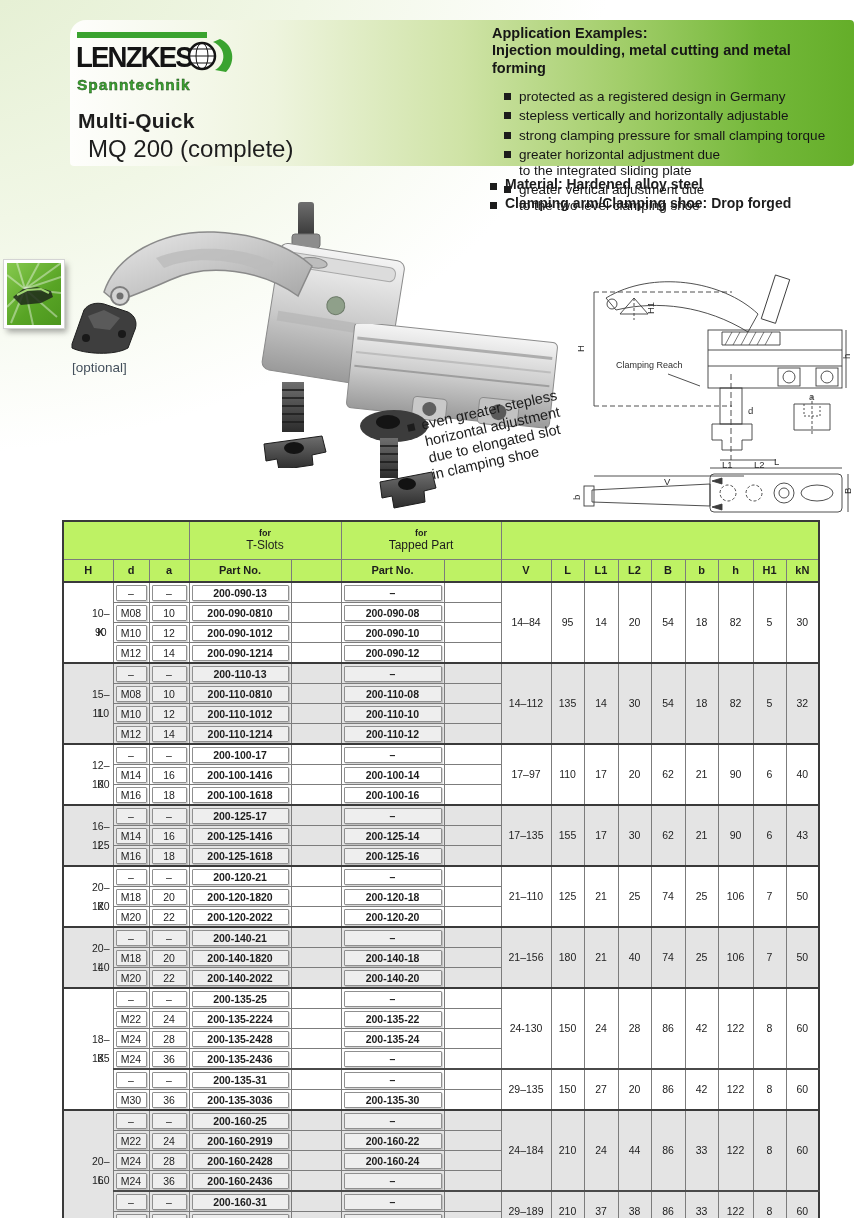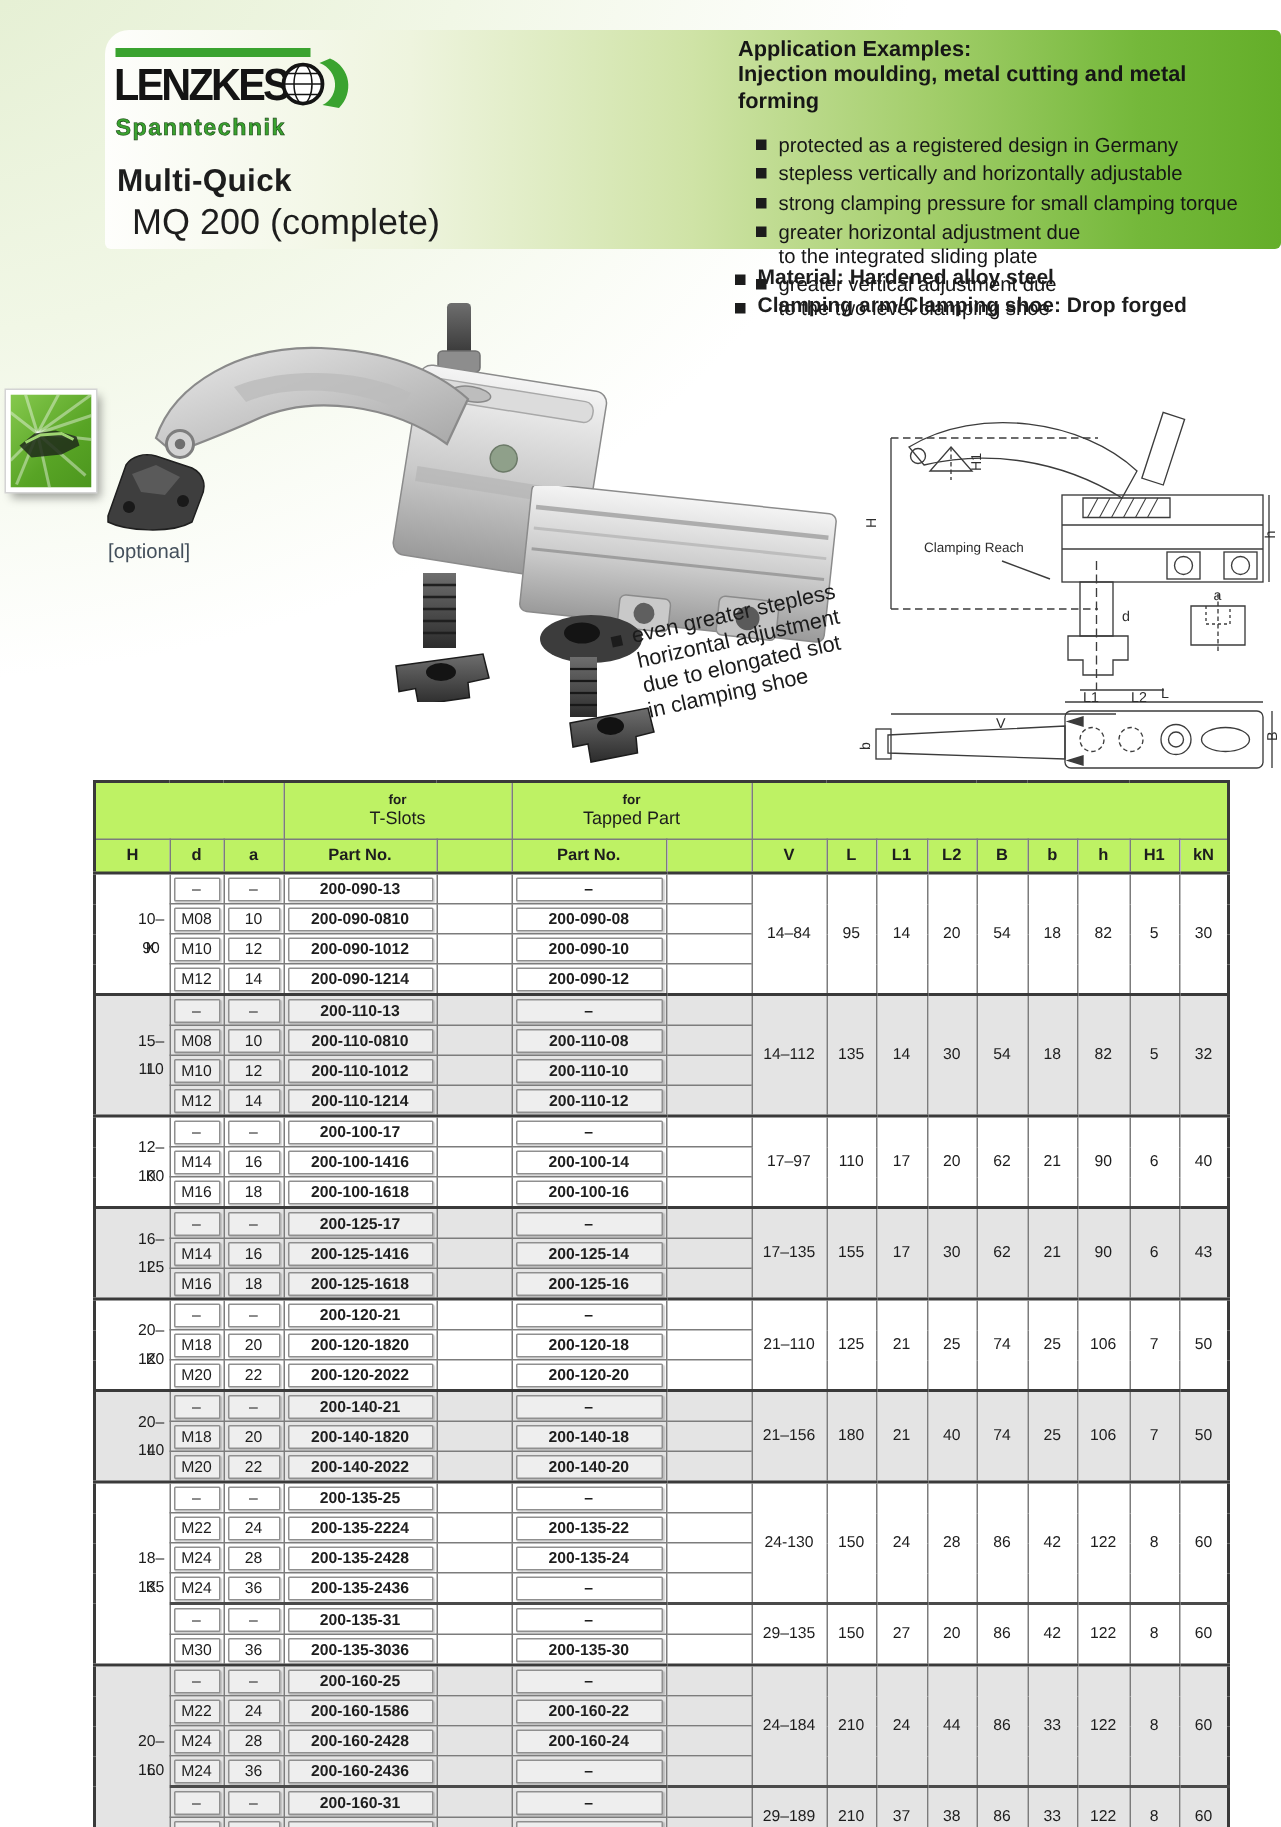--- a/index.html
+++ b/index.html
@@ -914,21 +914,21 @@
           <td class="spec-cell" rowspan="4">60</td>
         </tr>
         <tr class="shade">
           <td>
             <div class="box">M22</div>
           </td>
           <td>
             <div class="box">24</div>
           </td>
           <td>
-            <div class="box b">200-160-1586</div>
+            <div class="box b">200-160-2919</div>
           </td>
           <td></td>
           <td>
             <div class="box b">200-160-22</div>
           </td>
           <td></td>
         </tr>
         <tr class="shade">
           <td>
             <div class="box">M24</div>

